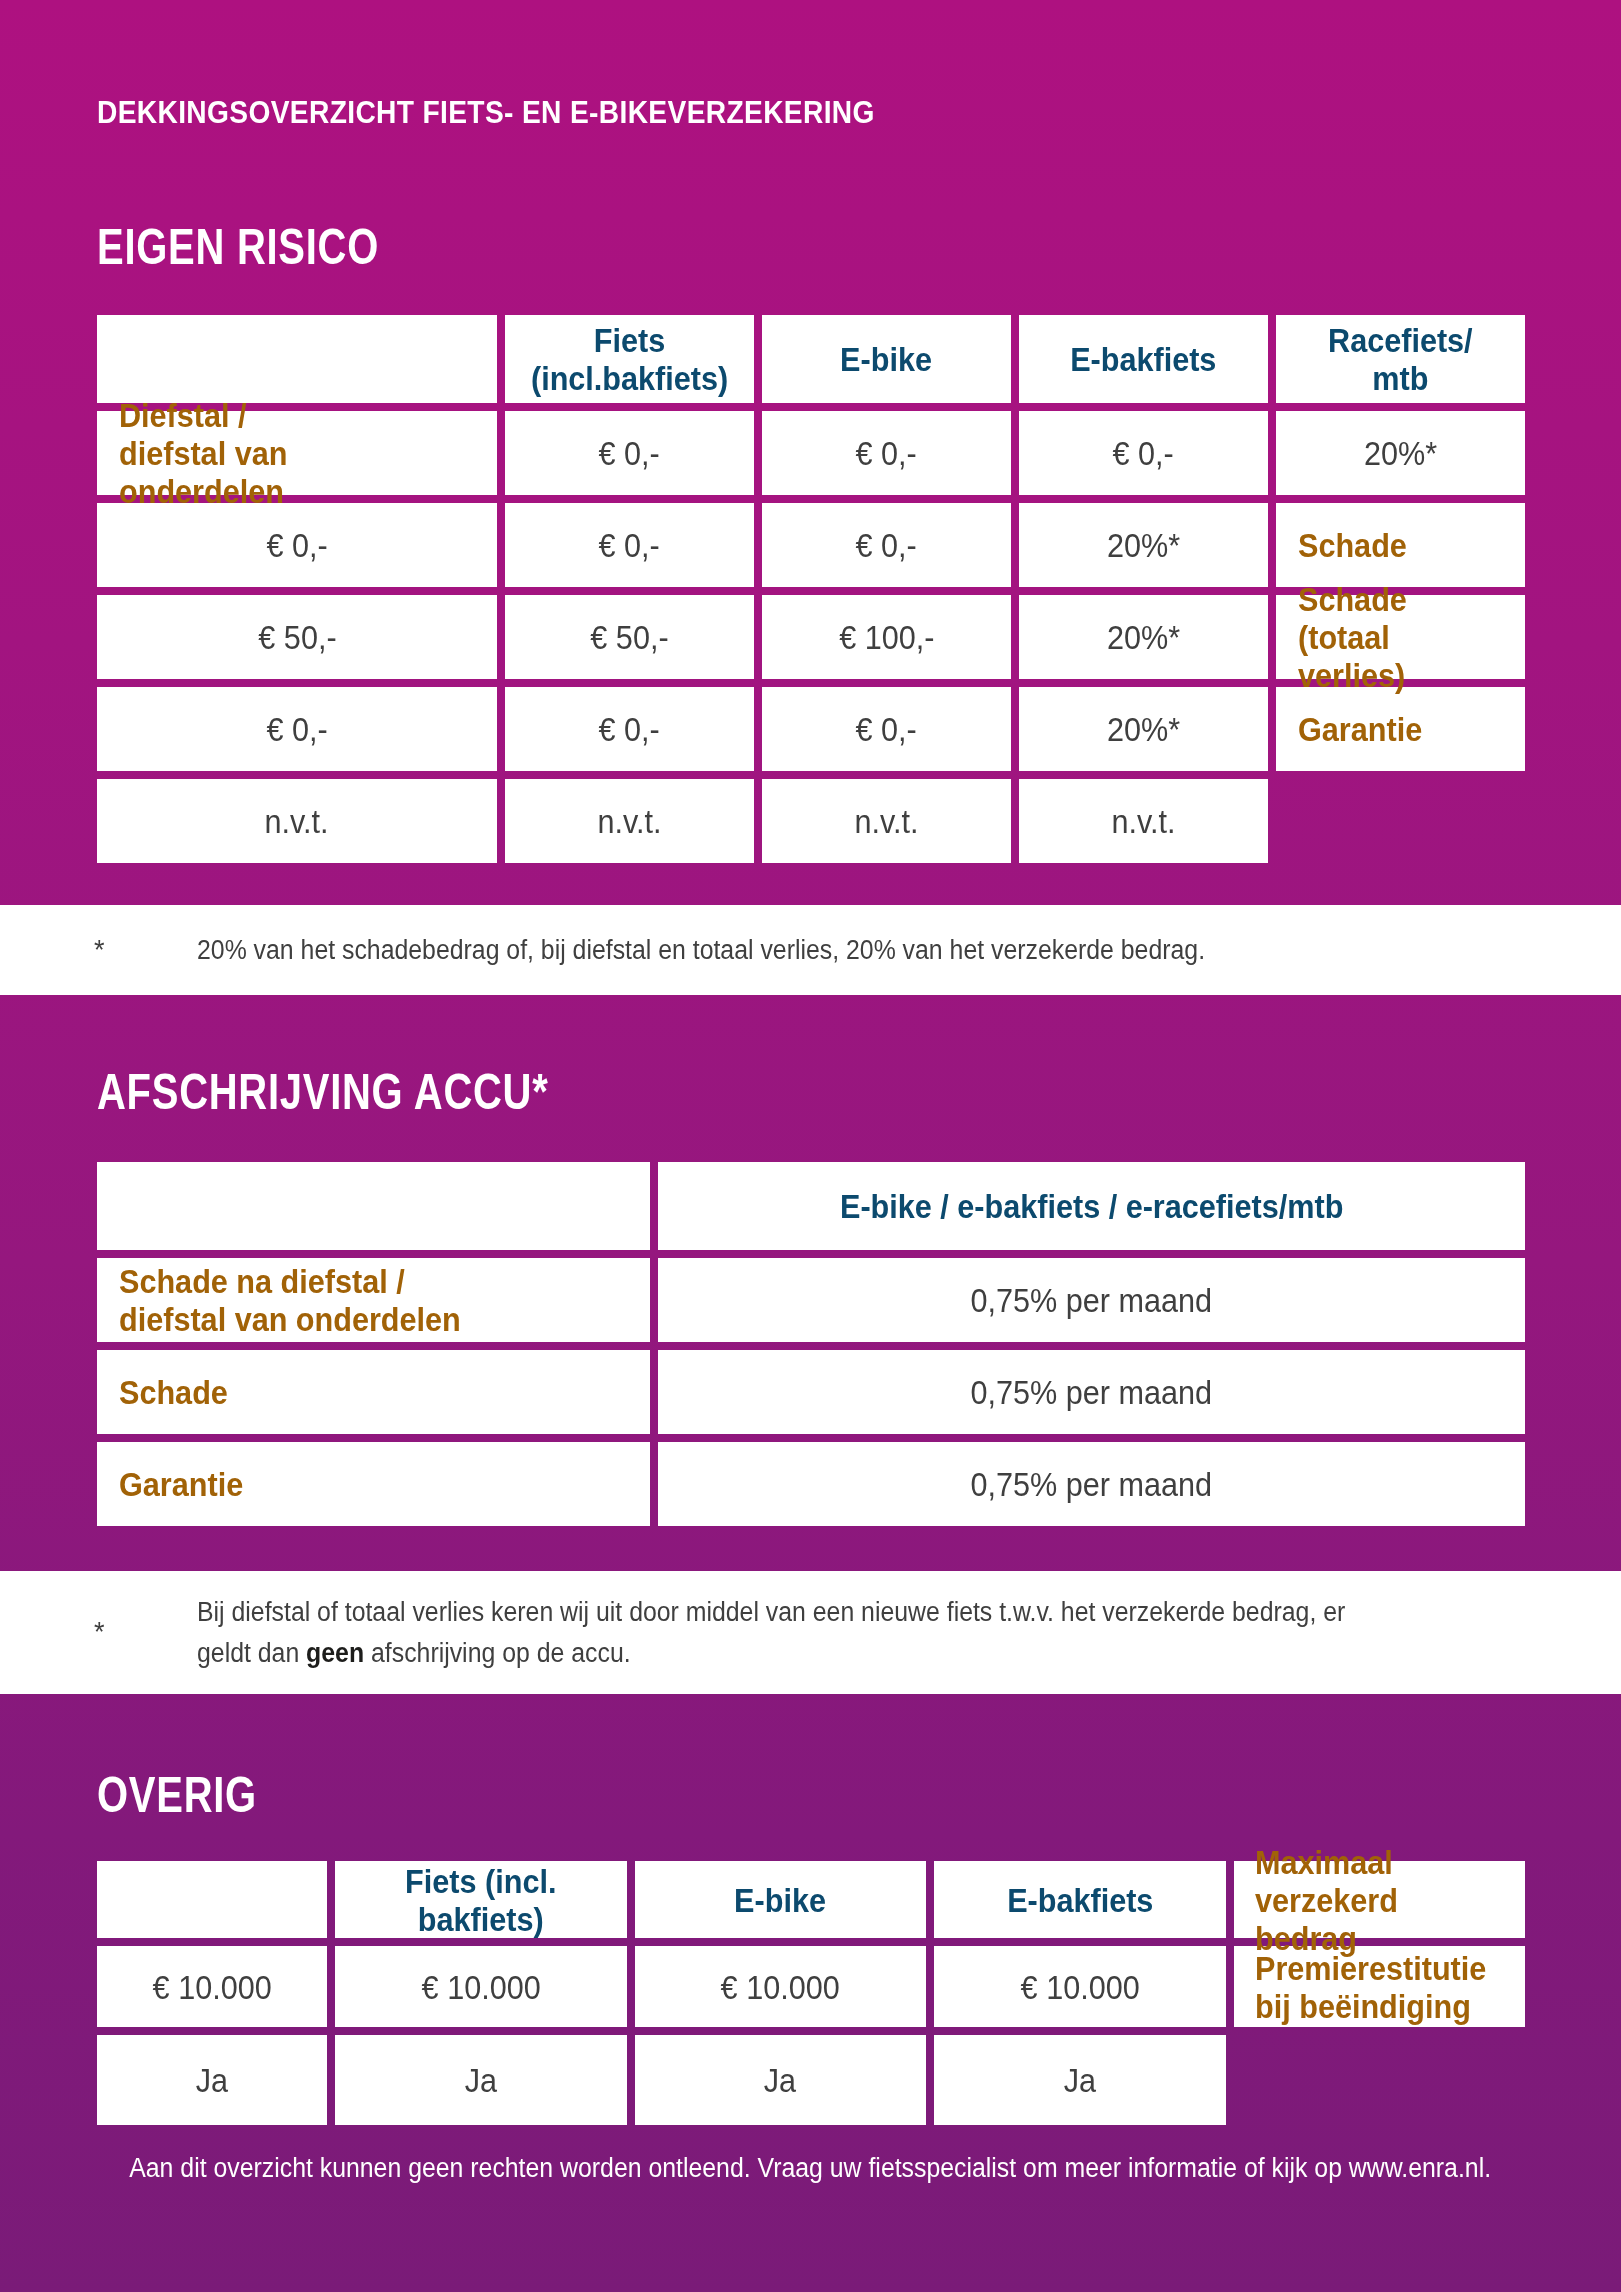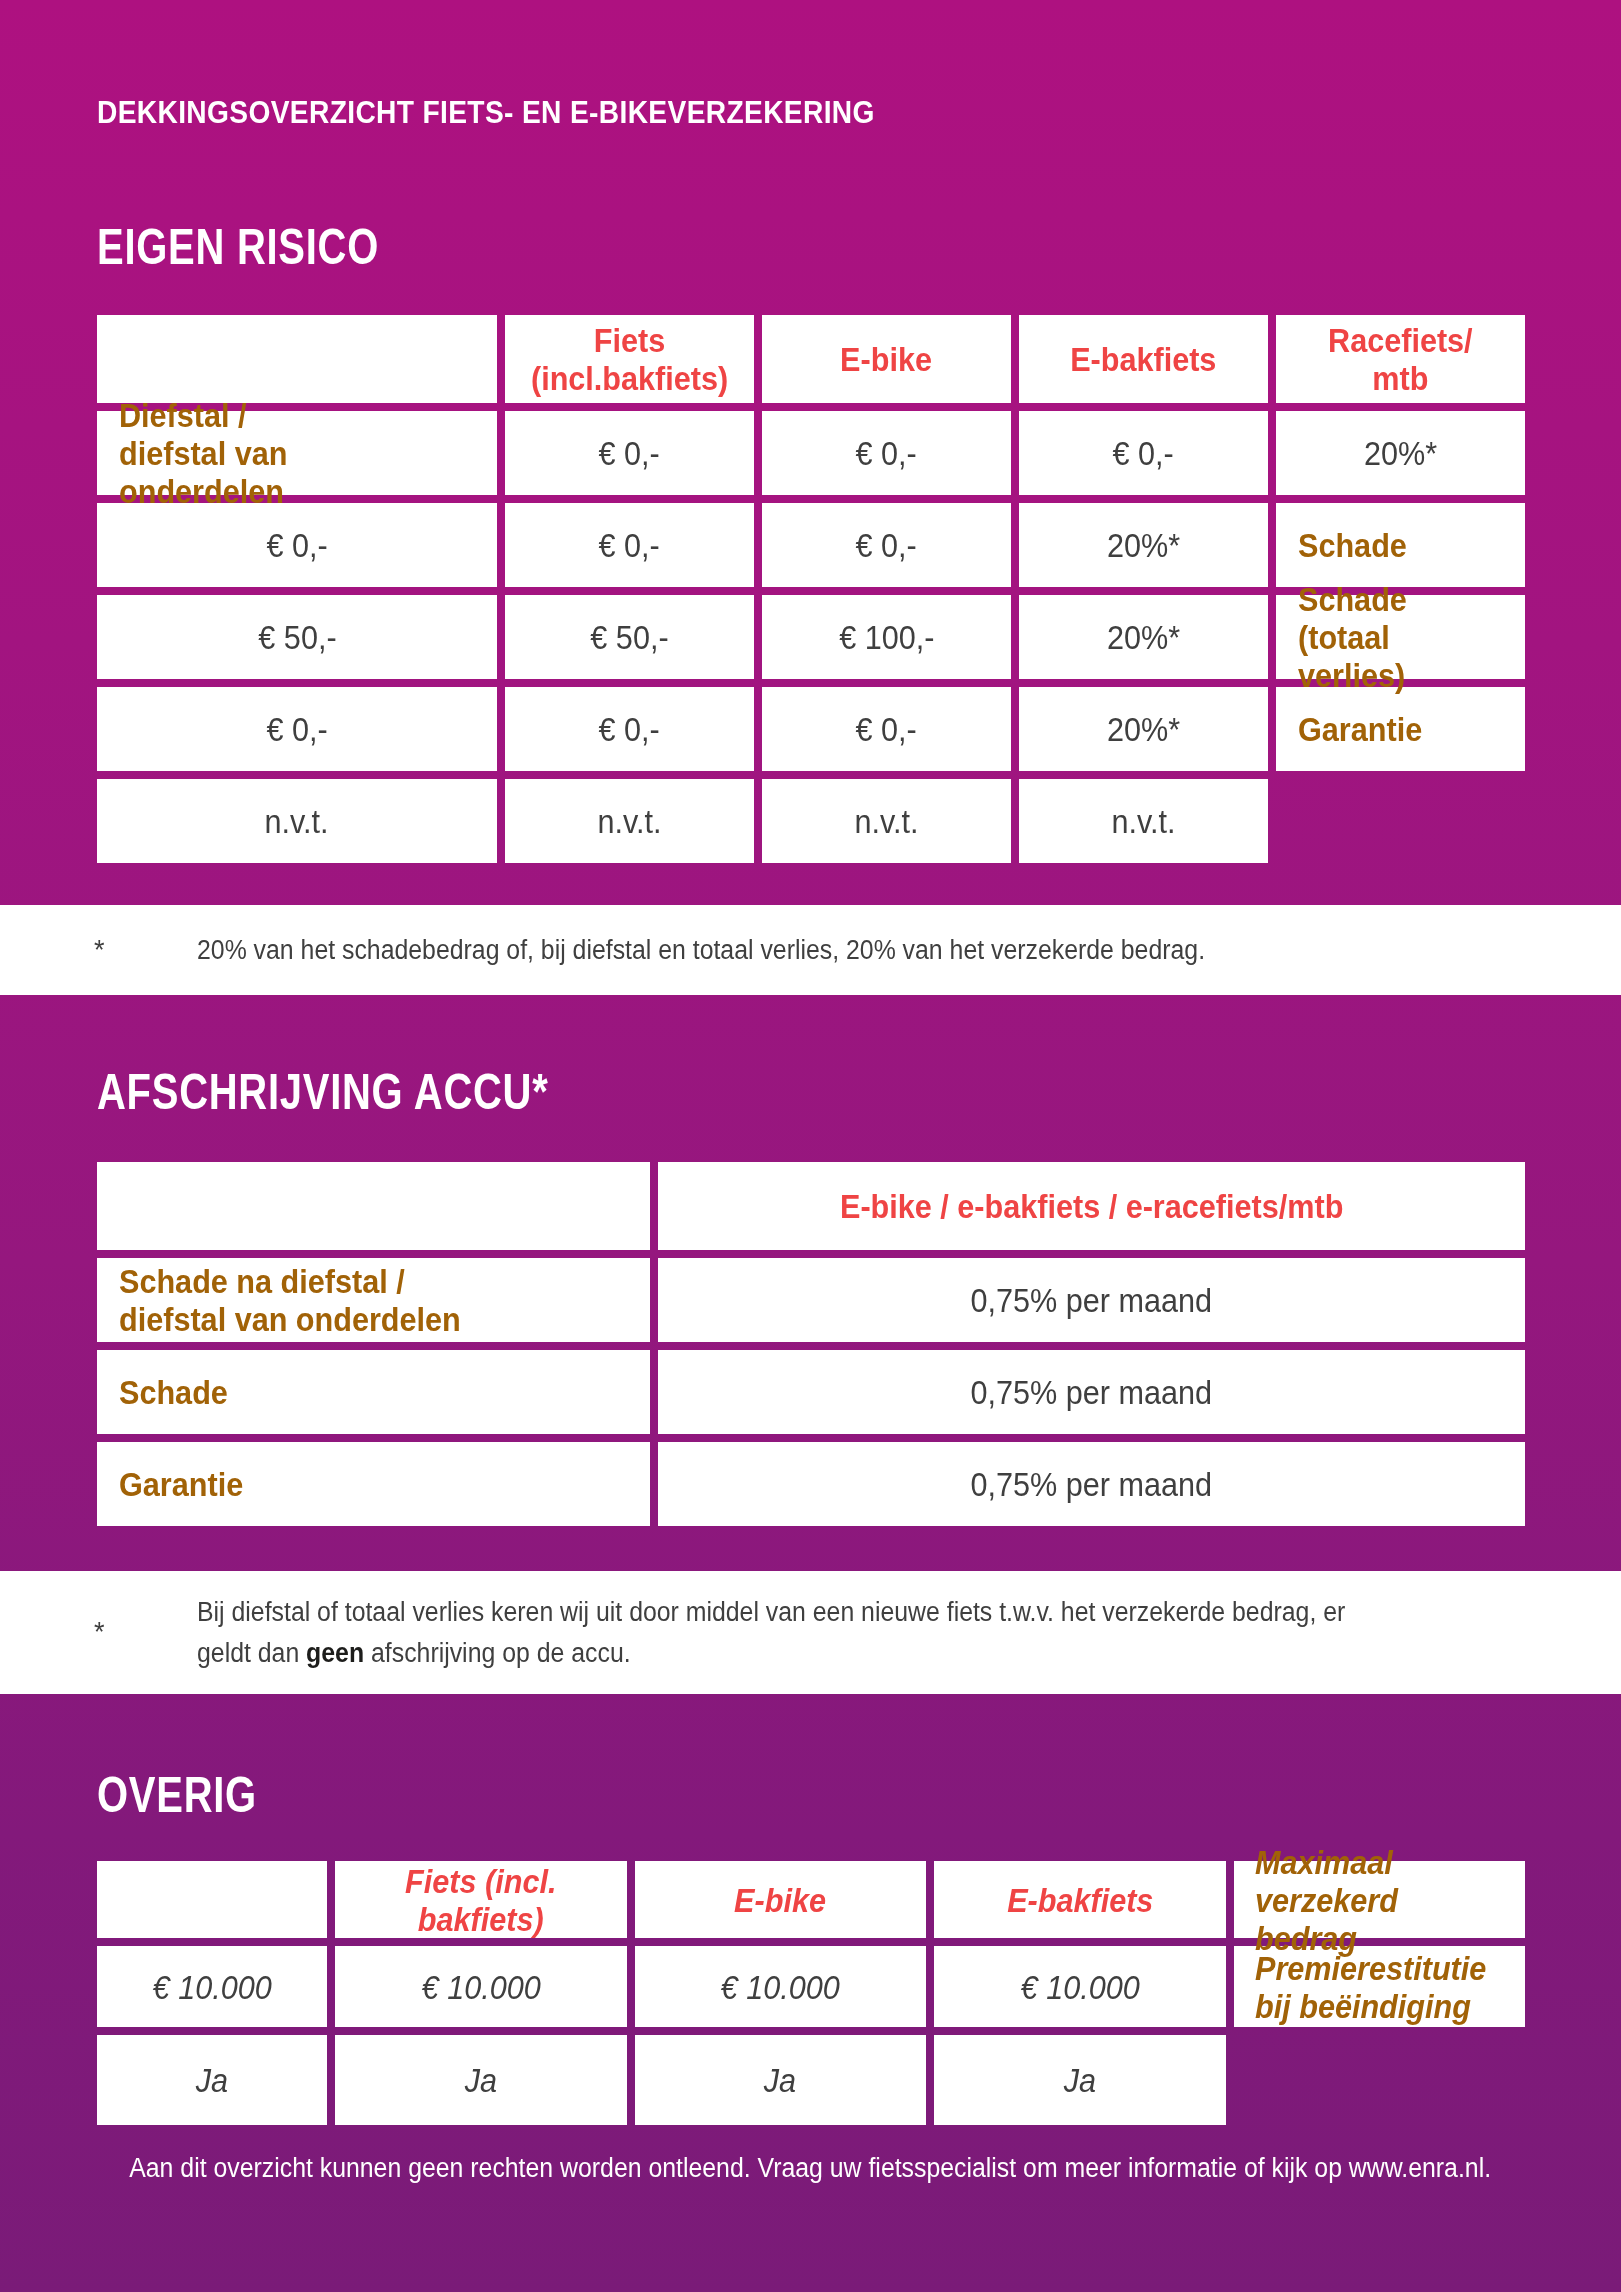--- a/index.html
+++ b/index.html
@@ -29,27 +29,27 @@
     transform:scaleX(.8); transform-origin:left center; letter-spacing:0.9px;
     white-space:nowrap;
   }
   .hdg.h-eigen { margin-top:92px; }
   .hdg.h-accu  { margin-top:72px; }
   .hdg.h-overig{ margin-top:76px; }
 
   .tbl { display:grid; gap:8px; margin-left:97px; width:1428px; }
   .t1 { margin-top:43px; grid-template-columns:400px 1fr 1fr 1fr 1fr; grid-template-rows:88px repeat(5,84px); }
   .t2 { margin-top:45px; grid-template-columns:553px 1fr; grid-template-rows:88px repeat(3,84px); }
-  .t3 { margin-top:41px; grid-template-columns:230px 1fr 1fr 1fr 1fr; grid-template-rows:77px 81px 90px;font-style:italic; }
+  .t3 { margin-top:41px; grid-template-columns:230px 1fr 1fr 1fr 1fr; grid-template-rows:77px 81px 90px; }
 
   .cell {
     background:#ffffff; display:flex; align-items:center; justify-content:center;
     text-align:center; font-size:34px; line-height:38px; color:#3f3f3f;
   }
-  .cell.h { font-weight:bold; color:#ef4444;align-items:center; }
+  .cell.h { font-weight:bold; color:#0c4a6e;align-items:center; }
   .cell.lbl { justify-content:flex-start; padding-left:21.5px; text-align:left; font-weight:bold; color:#a16207; }
 
   .band { background:#ffffff; width:1621px; display:flex; align-items:center; padding-left:94px; padding-right:134px; }
   .band .star { width:103px; flex-shrink:0; font-size:27px; color:#3f3f3f; }
   .band p { font-size:27px; color:#3f3f3f; transform:scaleX(.92); transform-origin:left center; }
   .band1 { height:90px; margin-top:42px; }
   .band2 { height:123px; margin-top:45px; }
   .band2 p { width:1352px; line-height:41px; }
   .band p strong { color:#1d1d1b; }
 

